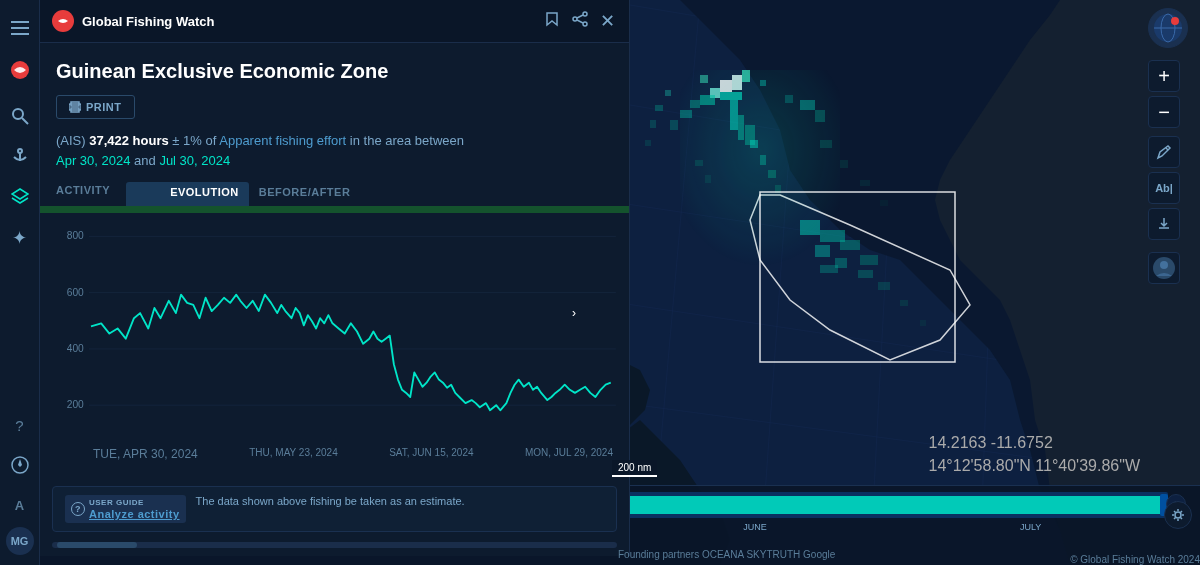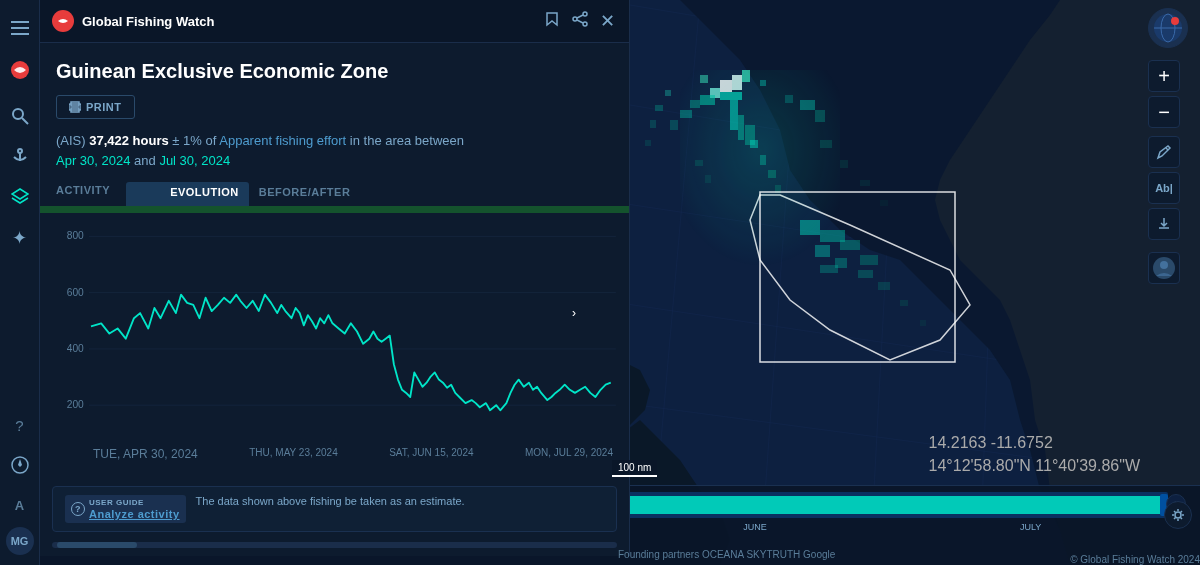--- a/index.html
+++ b/index.html
@@ -716,21 +716,21 @@
   <div class="rt-btn" title="Profile" style="margin-top:8px;border-radius:50;overflow:hidden;">
     <svg width="24" height="24" viewBox="0 0 24 24">
         <circle cx="12" cy="12" r="11" fill="#2a4a6a"></circle>
         <circle cx="12" cy="9" r="4" fill="#4a7aaa" opacity="0.8"></circle>
         <path d="M4 20 Q12 14 20 20" fill="#4a7aaa" opacity="0.6"></path>
       </svg>
   </div>
 </div>
 
 <div id="scale-badge" style="position:absolute;left:612px;bottom:88px;z-index:9;background:rgba(10,22,40,0.8);color:#fff;font-size:10px;padding:2px 6px;border-bottom:2px solid #fff;">
-  <span>100 nm</span>
+  <span>200 nm</span>
 </div>
 
 <div id="coordinates" style="position:absolute;right:60px;bottom:88px;z-index:9;color:#aaa;font-size:16px;text-align:left;line-height:1.4;">
   14.2163 -11.6752<br>14°12'58.80"N 11°40'39.86"W
 </div>
 
 <div id="cursor" style="position:absolute;left:574px;top:313px;color:#fff;font-size:12px;z-index:15;pointer-events:none;">›</div>
 
 <div id="bottom-timeline">
   <div id="timeline-top">

